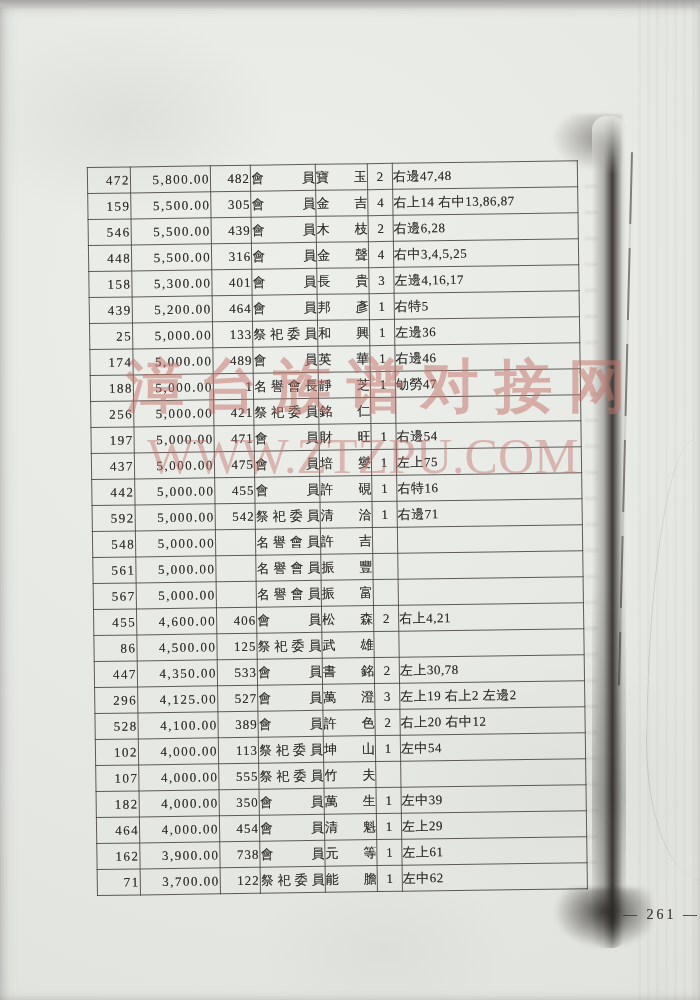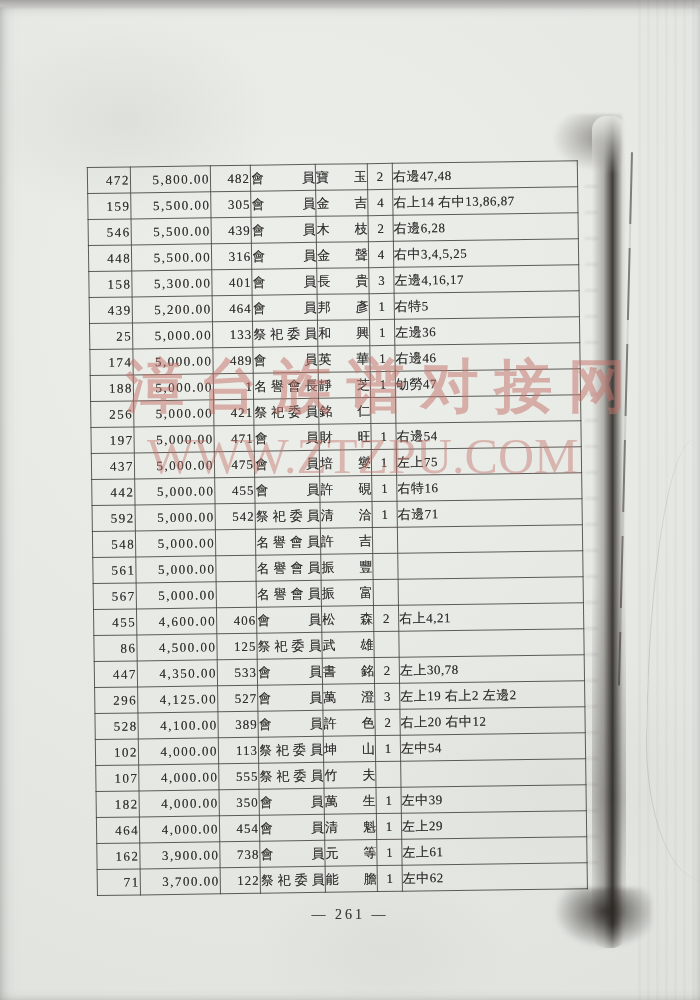--- a/index.html
+++ b/index.html
@@ -105,21 +105,21 @@
     opacity:.52;z-index:20;pointer-events:none;
   }
   .wm-url{
     position:absolute;left:147px;top:431px;width:434px;line-height:1;
     font-family:"Liberation Serif","DejaVu Serif",serif;font-weight:400;
     font-size:50px;text-align:justify;text-align-last:justify;
     opacity:.45;z-index:20;pointer-events:none;
   }
 
   .page-number{
-    position:absolute;left:0;top:907px;width:700px;text-align:center;
+    position:absolute;left:0;top:907px;width:700px;text-align:right;
     font-size:14px;letter-spacing:3px;color:#3a3936;
     text-shadow:0 0 .6px rgba(58,57,54,.5);
   }
 </style>
 </head>
 <body>
 
 <div class="page">
   <div class="mottle"></div>
   <div class="top-strip"></div>

